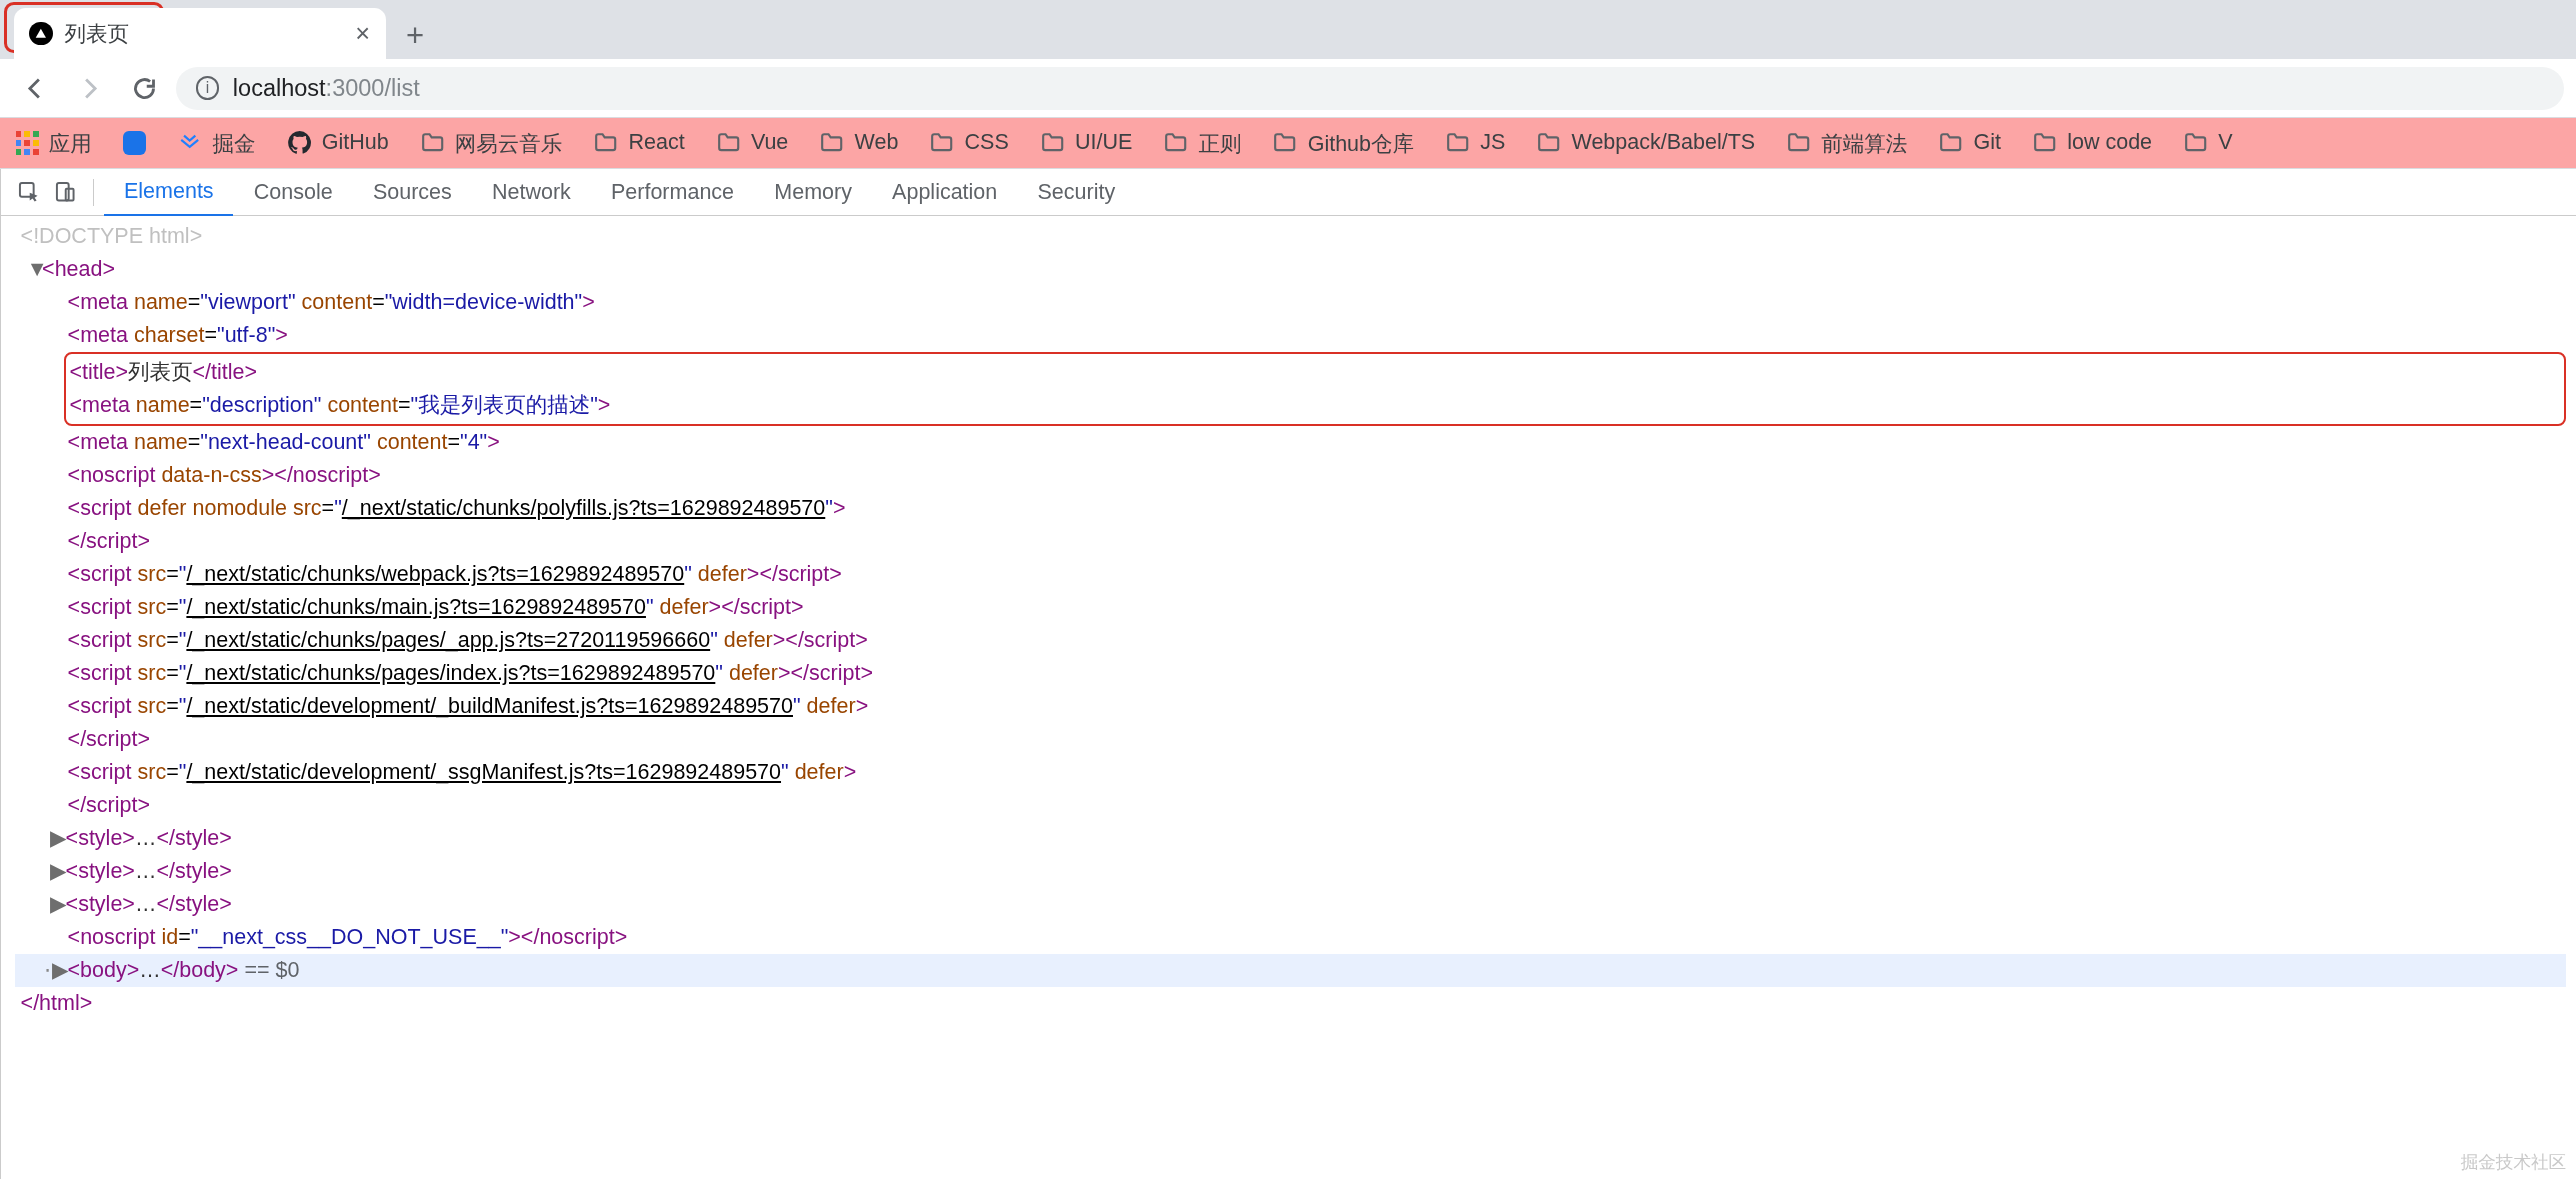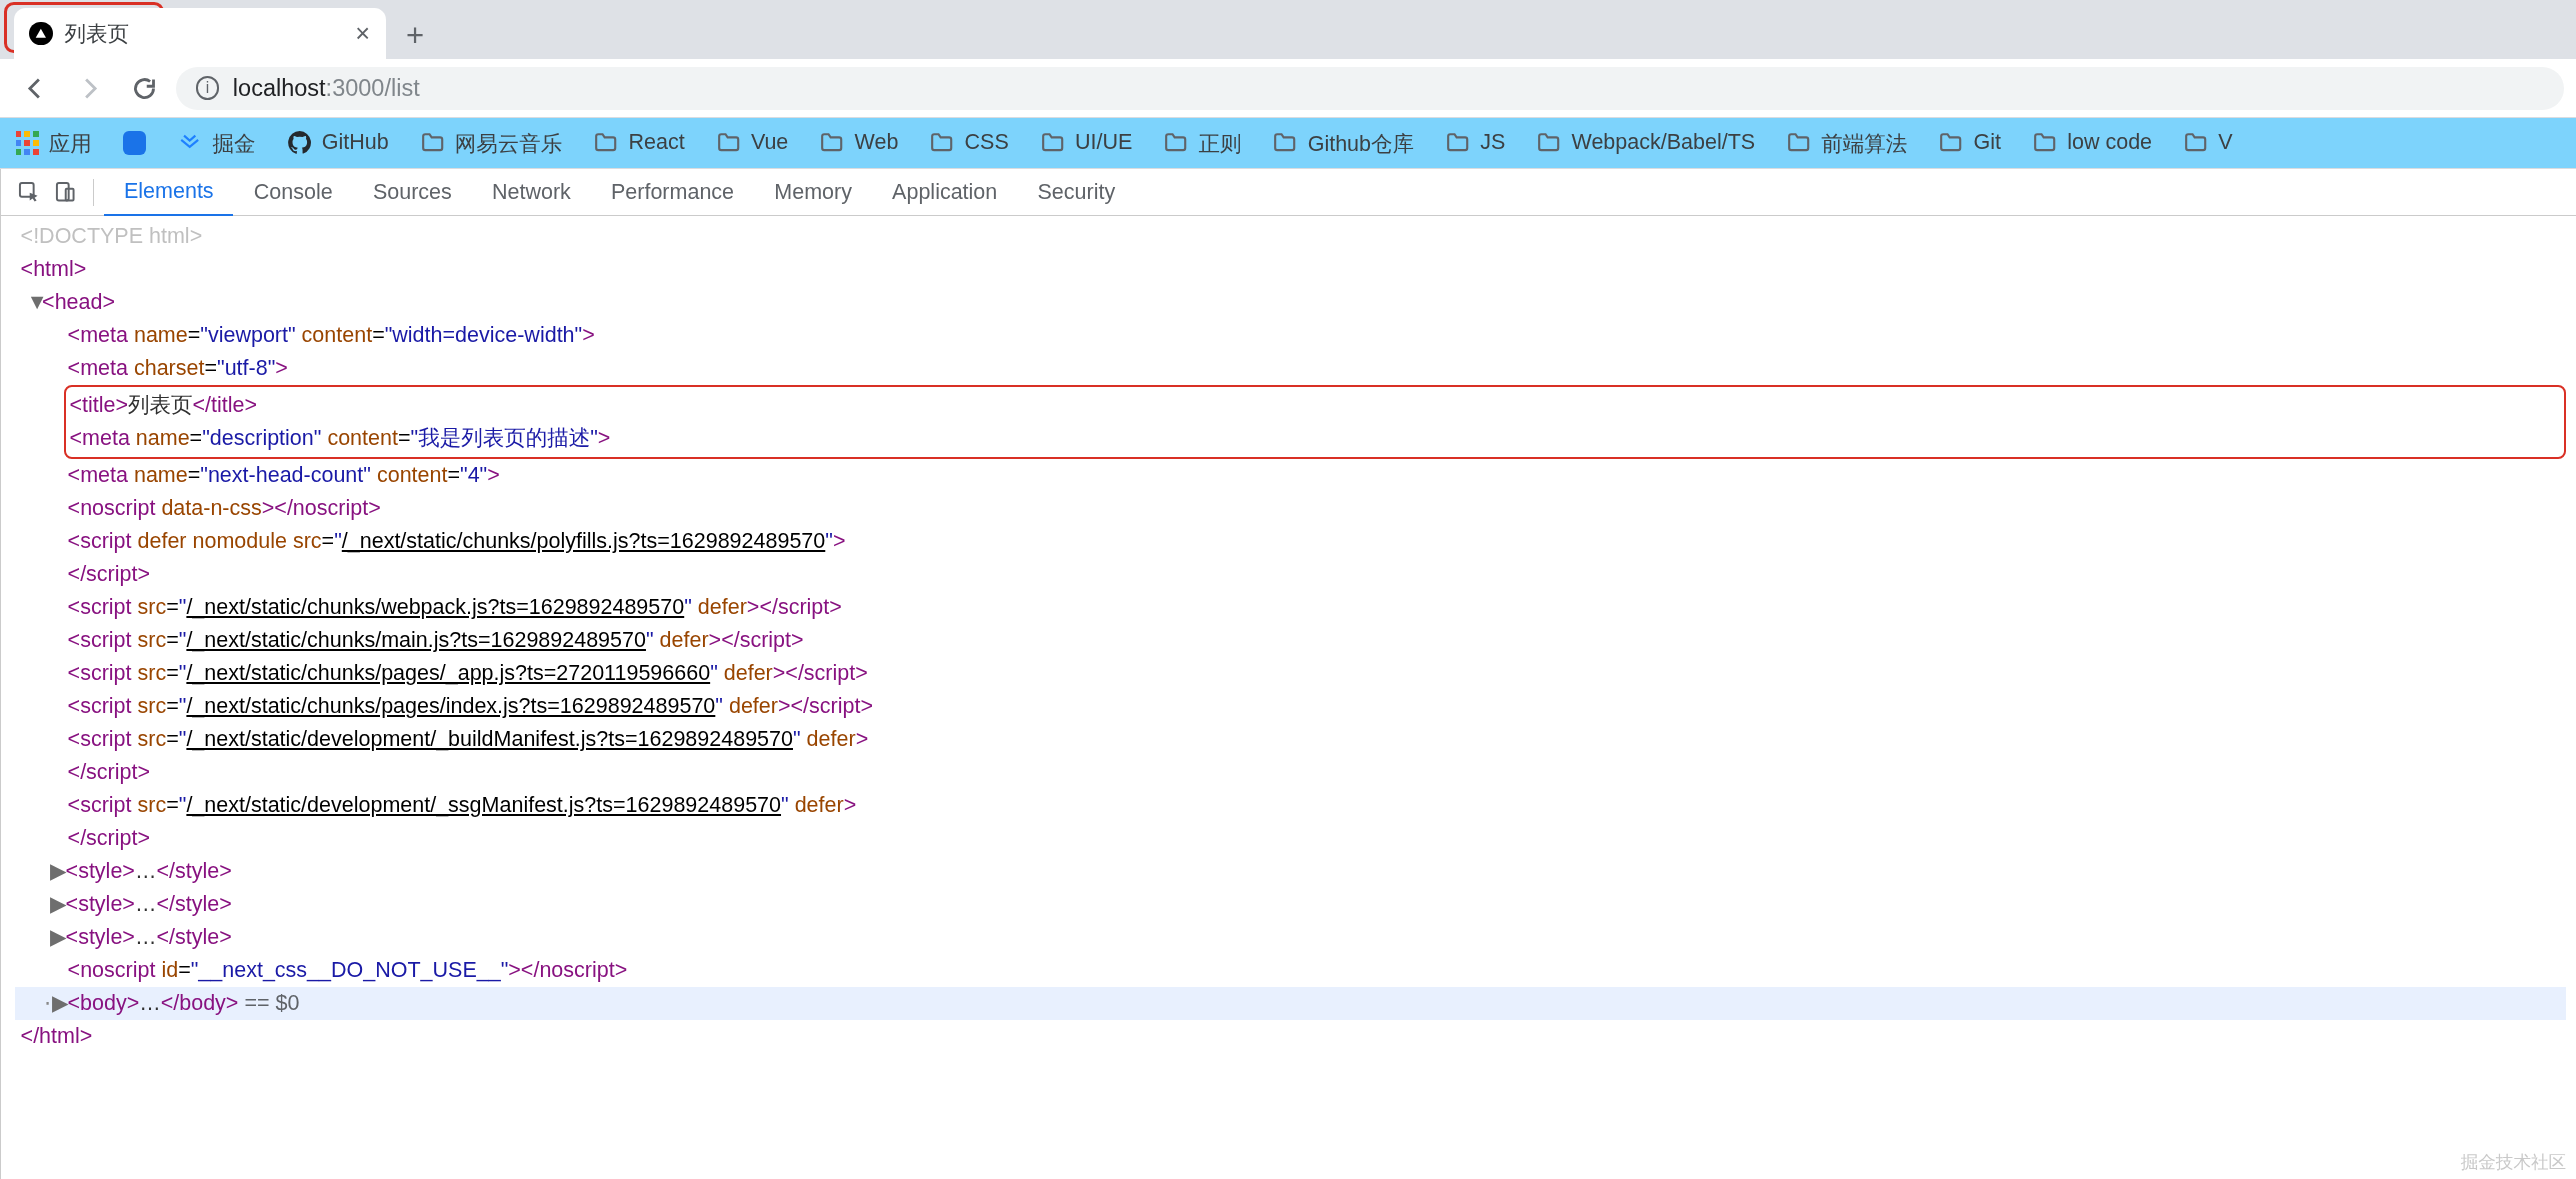--- a/index.html
+++ b/index.html
@@ -16,21 +16,21 @@
 
 .toolbar { height:59px; background:#fff; border-bottom:1px solid #dadce0; display:flex; align-items:center; padding:0 11.7px; gap:7.8px; }
 .nav-btn { width:47px; height:47px; display:flex; align-items:center; justify-content:center; color:#5f6368; border-radius:50%; }
 .nav-btn.dis { color:#bdc1c6; }
 .nav-btn svg { width:27px; height:27px; stroke:currentColor; fill:none; stroke-width:2.5; }
 .omnibox { flex:1; height:43px; background:#f1f3f4; border-radius:21.5px; display:flex; align-items:center; padding:0 19.6px; gap:13.7px; color:#202124; }
 .omnibox .info { width:23.5px; height:23.5px; border:2px solid #5f6368; border-radius:50%; display:flex; align-items:center; justify-content:center; font-size:15.6px; color:#5f6368; }
 .url-host { color:#202124; }
 .url-port,.url-path { color:#80868b; }
 
-.bookmarks { height:51px; background:#7dd3fc; border-bottom:1px solid #dadce0; display:flex; align-items:center; padding:0 15.6px; gap:31px; overflow:hidden; }
+.bookmarks { height:51px; background:#fca5a5; border-bottom:1px solid #dadce0; display:flex; align-items:center; padding:0 15.6px; gap:31px; overflow:hidden; }
 .bm { display:flex; align-items:center; gap:9.8px; color:#3c4043; font-size:21.5px; white-space:nowrap; }
 .bm svg { width:25.4px; height:25.4px; }
 .apps-ico { display:grid; grid-template-columns:repeat(3,5.9px); grid-template-rows:repeat(3,5.9px); gap:2.9px; }
 .apps-ico span:nth-child(1){background:#ea4335}.apps-ico span:nth-child(2){background:#fbbc05}.apps-ico span:nth-child(3){background:#34a853}.apps-ico span:nth-child(4){background:#4285f4}.apps-ico span:nth-child(5){background:#ea4335}.apps-ico span:nth-child(6){background:#fbbc05}.apps-ico span:nth-child(7){background:#34a853}.apps-ico span:nth-child(8){background:#4285f4}.apps-ico span:nth-child(9){background:#ea4335}
 .sq-ico{width:23.5px;height:23.5px;background:#1a73e8;border-radius:5.9px}
 .juejin-ico svg{fill:none;stroke:#1e80ff;stroke-width:3}
 .gh-ico svg{fill:#24292e}
 .folder-ico svg{fill:none;stroke:#5f6368;stroke-width:2}
 
 .content { display:flex; height:calc(100% - 168px); }
@@ -212,21 +212,20 @@
           <svg viewBox="0 0 24 24">
             <rect x="4" y="3" width="12" height="18" rx="2"></rect>
             <rect x="13" y="9" width="8" height="12" rx="1"></rect>
           </svg>
         </div>
       <div class="dt-sep"></div>
       <div id="dt-tabs-c" style="display:contents"><div class="dt-tab active">Elements</div><div class="dt-tab">Console</div><div class="dt-tab">Sources</div><div class="dt-tab">Network</div><div class="dt-tab">Performance</div><div class="dt-tab">Memory</div><div class="dt-tab">Application</div><div class="dt-tab">Security</div></div>
     </div>
     <div class="dom" id="dom">
         <span class="ln gray">&lt;!DOCTYPE html&gt;</span>
-        <span class="ln"><span class="tag">&lt;html&gt;</span></span>
         <span class="ln i1"><span class="arrow">▼</span><span class="tag">&lt;head&gt;</span></span>
         <span class="ln i2"><span class="tag">&lt;meta </span><span class="attr">name</span>=<span class="val">"viewport"</span> <span class="attr">content</span>=<span class="val">"width=device-width"</span><span class="tag">&gt;</span></span>
         <span class="ln i2"><span class="tag">&lt;meta </span><span class="attr">charset</span>=<span class="val">"utf-8"</span><span class="tag">&gt;</span></span>
         <div class="hl-box">
           <span class="ln"><span class="tag">&lt;title&gt;</span><span class="txt">列表页</span><span class="tag">&lt;/title&gt;</span></span>
           <span class="ln"><span class="tag">&lt;meta </span><span class="attr">name</span>=<span class="val">"description"</span> <span class="attr">content</span>=<span class="val">"我是列表页的描述"</span><span class="tag">&gt;</span></span>
         </div>
         <span class="ln i2"><span class="tag">&lt;meta </span><span class="attr">name</span>=<span class="val">"next-head-count"</span> <span class="attr">content</span>=<span class="val">"4"</span><span class="tag">&gt;</span></span>
         <span class="ln i2"><span class="tag">&lt;noscript </span><span class="attr">data-n-css</span><span class="tag">&gt;&lt;/noscript&gt;</span></span>
         <span class="ln i2"><span class="tag">&lt;script </span><span class="attr">defer</span> <span class="attr">nomodule</span> <span class="attr">src</span>=<span class="val">"</span><span class="link">/_next/static/chunks/polyfills.js?ts=1629892489570</span><span class="val">"</span><span class="tag">&gt;</span></span>

